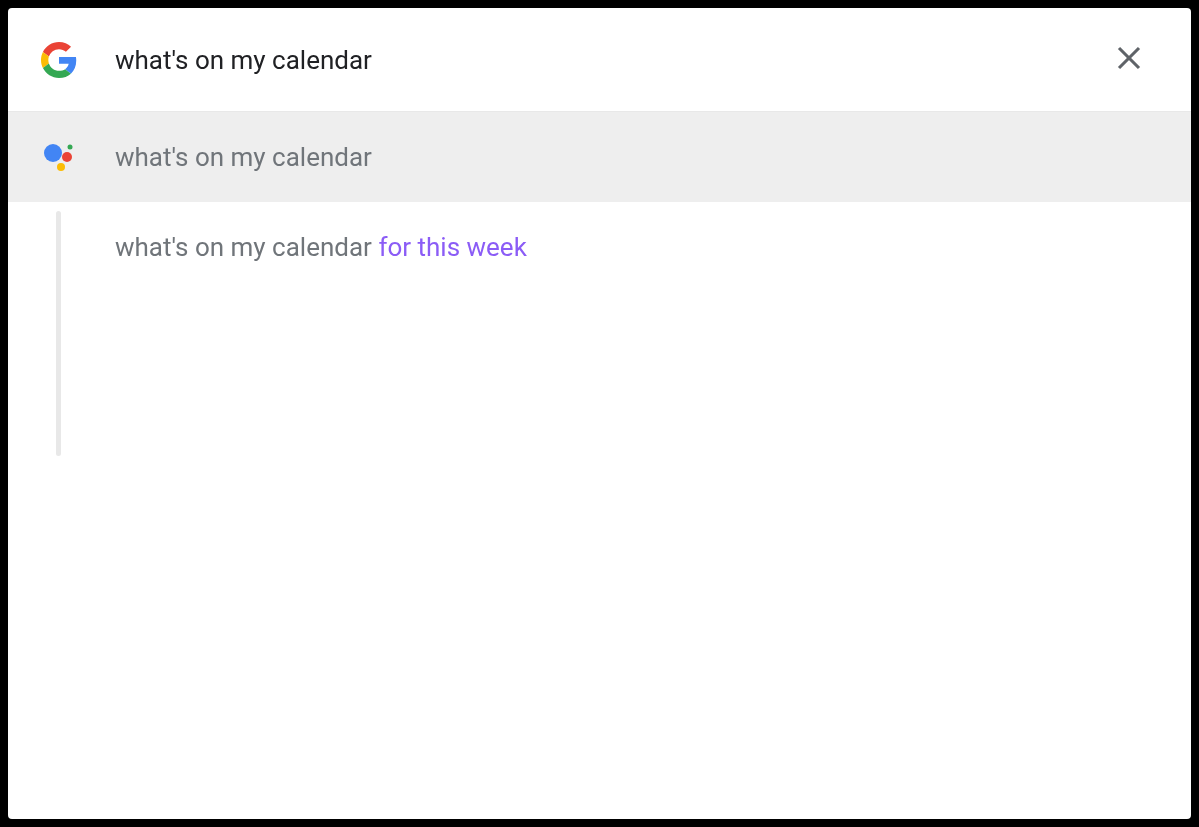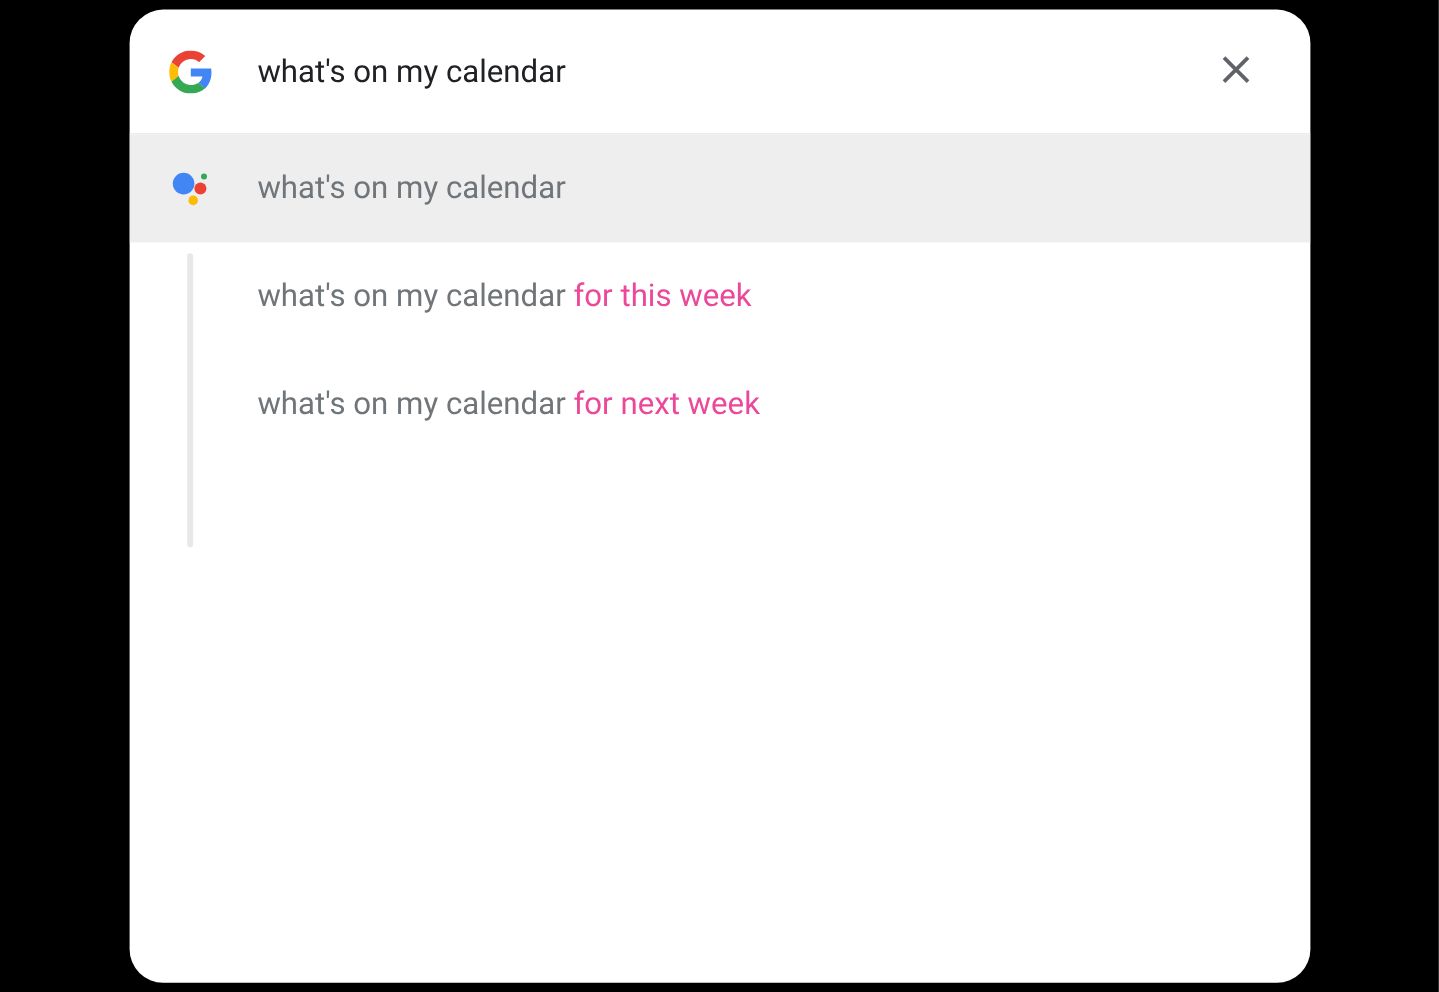--- a/index.html
+++ b/index.html
@@ -11,23 +11,23 @@
       background: #000;
       width: 1199px;
       height: 827px;
       display: flex;
       align-items: center;
       justify-content: center;
       font-family: Roboto, Arial, sans-serif;
     }
     .card {
       background: #fff;
-      width: 984px;
+      width: 1183px;
       height: 811px;
-      border-radius: 28px;
+      border-radius: 4px;
       overflow: hidden;
       position: relative;
     }
     .search-row {
       display: flex;
       align-items: center;
       height: 104px;
       padding: 0 40px 0 33px;
       border-bottom: 1px solid #e8e8e8;
     }
@@ -87,21 +87,21 @@
     }
     .suggestion-text {
       margin-left: 38px;
       font-size: 26px;
       line-height: 1;
     }
     .suggestion-text .prefix {
       color: #70757a;
     }
     .suggestion-text .suffix {
-      color: #ec4899;
+      color: #8b5cf6;
       margin-top: 40px;
     }
     .indicator-bar {
       position: absolute;
       left: 48px;
       top: 203px;
       width: 5px;
       height: 245px;
       background: #e8e8e8;
       border-radius: 3px;
@@ -149,20 +149,14 @@
     </div>
 
     <div class="suggestion">
       <span class="icon-placeholder"></span>
       <span class="suggestion-text">
         <span class="prefix">what's on my calendar </span><span class="suffix">for this week</span>
       </span>
     </div>
 
 
-    <div class="suggestion">
-      <span class="icon-placeholder"></span>
-      <span class="suggestion-text">
-        <span class="prefix">what's on my calendar </span><span class="suffix">for next week</span>
-      </span>
-    </div>
   </div>
 </div>
 
 </body></html>

